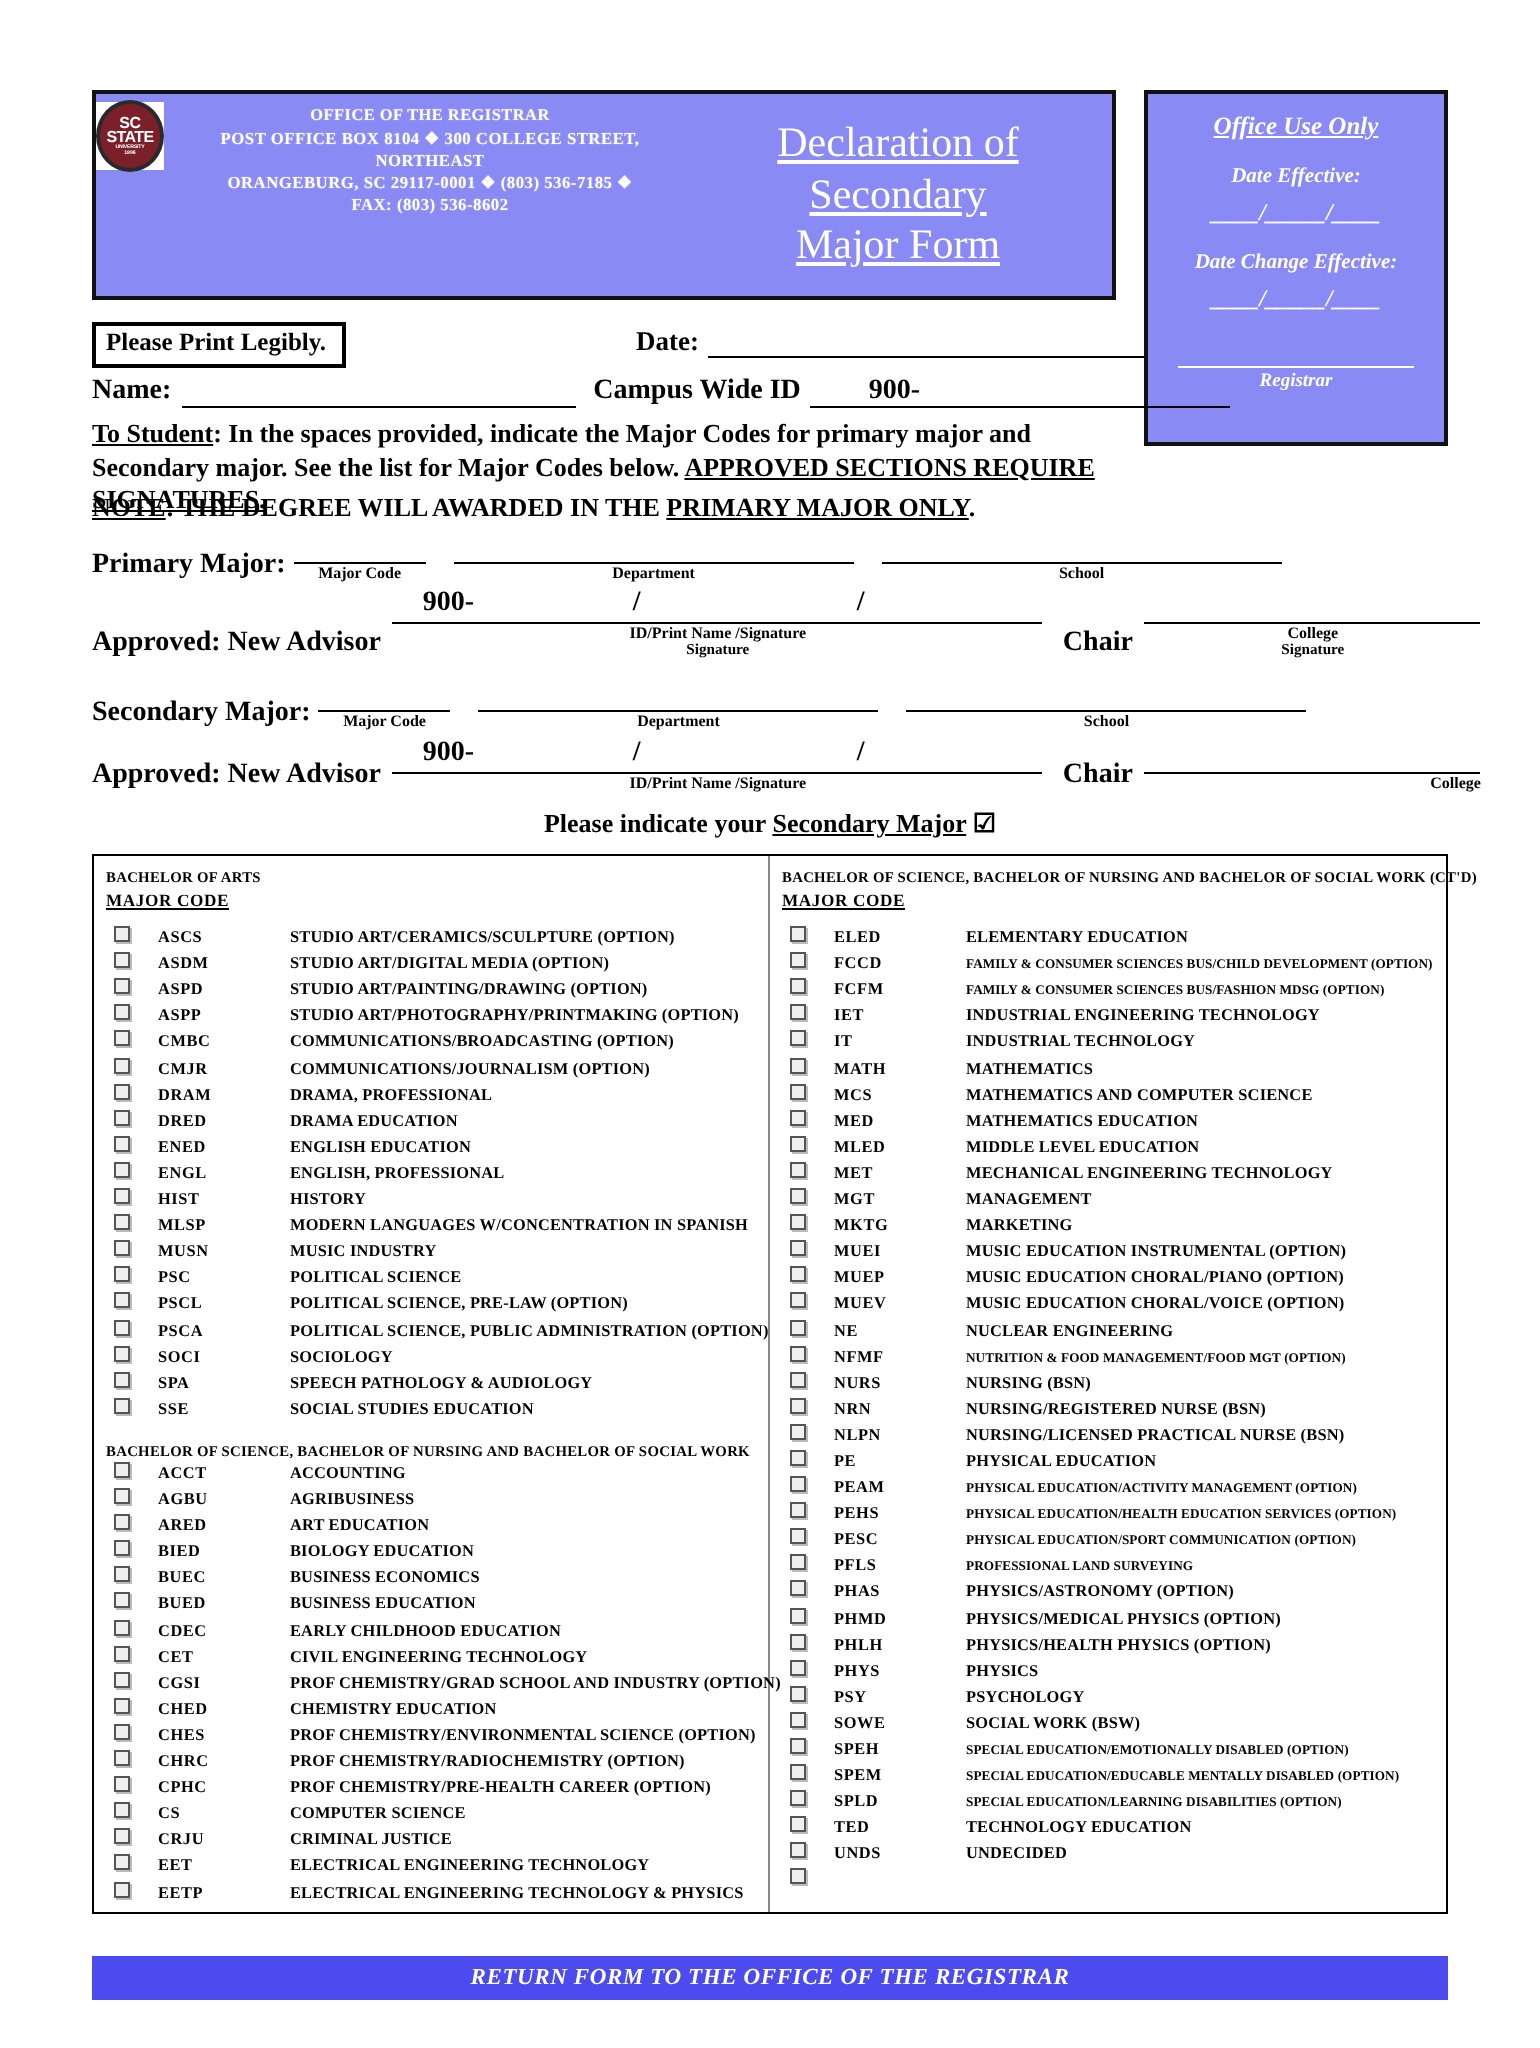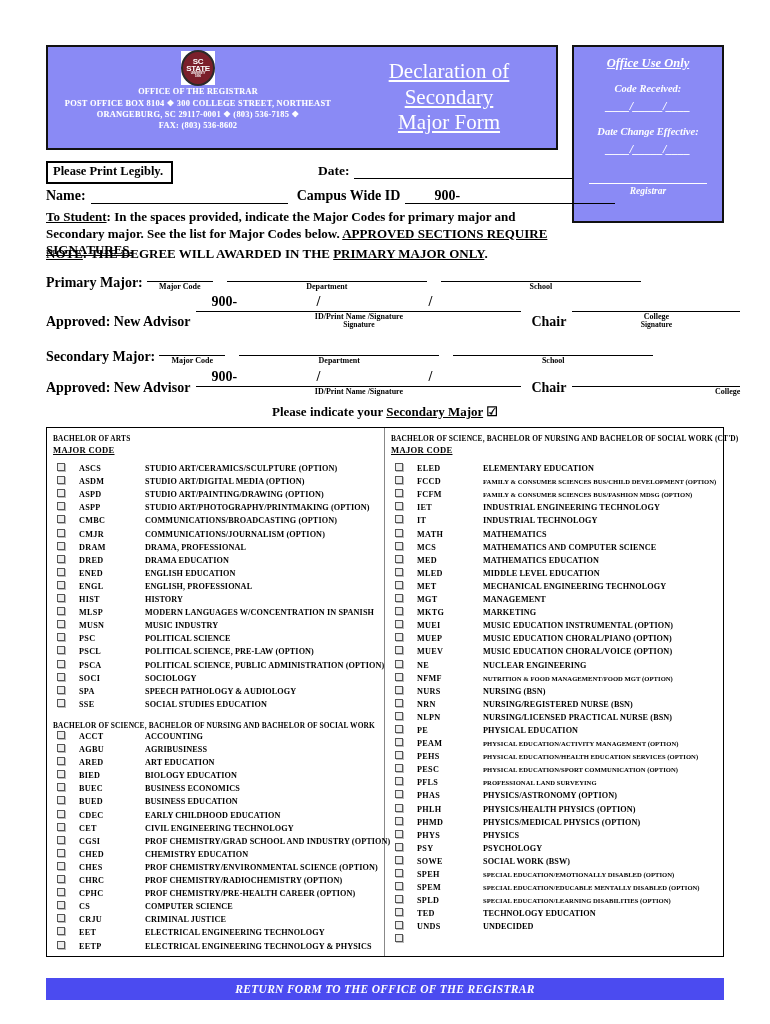--- a/index.html
+++ b/index.html
@@ -38,22 +38,22 @@
     height: 105px;
     background: #8a8af5;
     border: 2.5px solid #111;
     box-sizing: border-box;
     display: flex;
   }
   .header-left {
     width: 300px;
     position: relative;
     display: flex;
-    flex-direction: column;
-    align-items: center;
+    flex-direction: row;
+    align-items: flex-start;
     padding-top: 4px;
     box-sizing: border-box;
   }
   .seal {
     width: 34px;
     height: 34px;
     background: #ffffff;
     display: flex;
     align-items: center;
     justify-content: center;
@@ -349,21 +349,21 @@
       </div>
       <div class="header-right">
         <div class="title-line">Declaration of</div>
         <div class="title-line">Secondary</div>
         <div class="title-line">Major Form</div>
       </div>
     </div>
 
     <div class="office-box">
       <div class="office-title">Office Use Only</div>
-      <div class="office-lbl">Code Received:</div>
+      <div class="office-lbl">Date Effective:</div>
       <div class="office-dates">____/_____/____</div>
       <div class="office-lbl">Date Change Effective:</div>
       <div class="office-dates">____/_____/____</div>
       <div class="office-reg-line"></div>
       <div class="office-reg">Registrar</div>
     </div>
   </div>
 
   <div class="print-box">Please Print Legibly.</div>
 
@@ -792,30 +792,30 @@
             <div class="ccode">PFLS</div>
             <div class="cdesc tiny">PROFESSIONAL LAND SURVEYING</div>
           </div>
           <div class="crow">
             <div class="cbox"><span></span></div>
             <div class="ccode">PHAS</div>
             <div class="cdesc">PHYSICS/ASTRONOMY (OPTION)</div>
           </div>
           <div class="crow">
             <div class="cbox"><span></span></div>
+            <div class="ccode">PHMD</div>
+            <div class="cdesc">PHYSICS/MEDICAL PHYSICS (OPTION)</div>
+          </div>
+          <div class="crow">
+            <div class="cbox"><span></span></div>
             <div class="ccode">PHLH</div>
             <div class="cdesc">PHYSICS/HEALTH PHYSICS (OPTION)</div>
           </div>
           <div class="crow">
             <div class="cbox"><span></span></div>
-            <div class="ccode">PHMD</div>
-            <div class="cdesc">PHYSICS/MEDICAL PHYSICS (OPTION)</div>
-          </div>
-          <div class="crow">
-            <div class="cbox"><span></span></div>
             <div class="ccode">PHYS</div>
             <div class="cdesc">PHYSICS</div>
           </div>
           <div class="crow">
             <div class="cbox"><span></span></div>
             <div class="ccode">PSY</div>
             <div class="cdesc">PSYCHOLOGY</div>
           </div>
           <div class="crow">
             <div class="cbox"><span></span></div>

